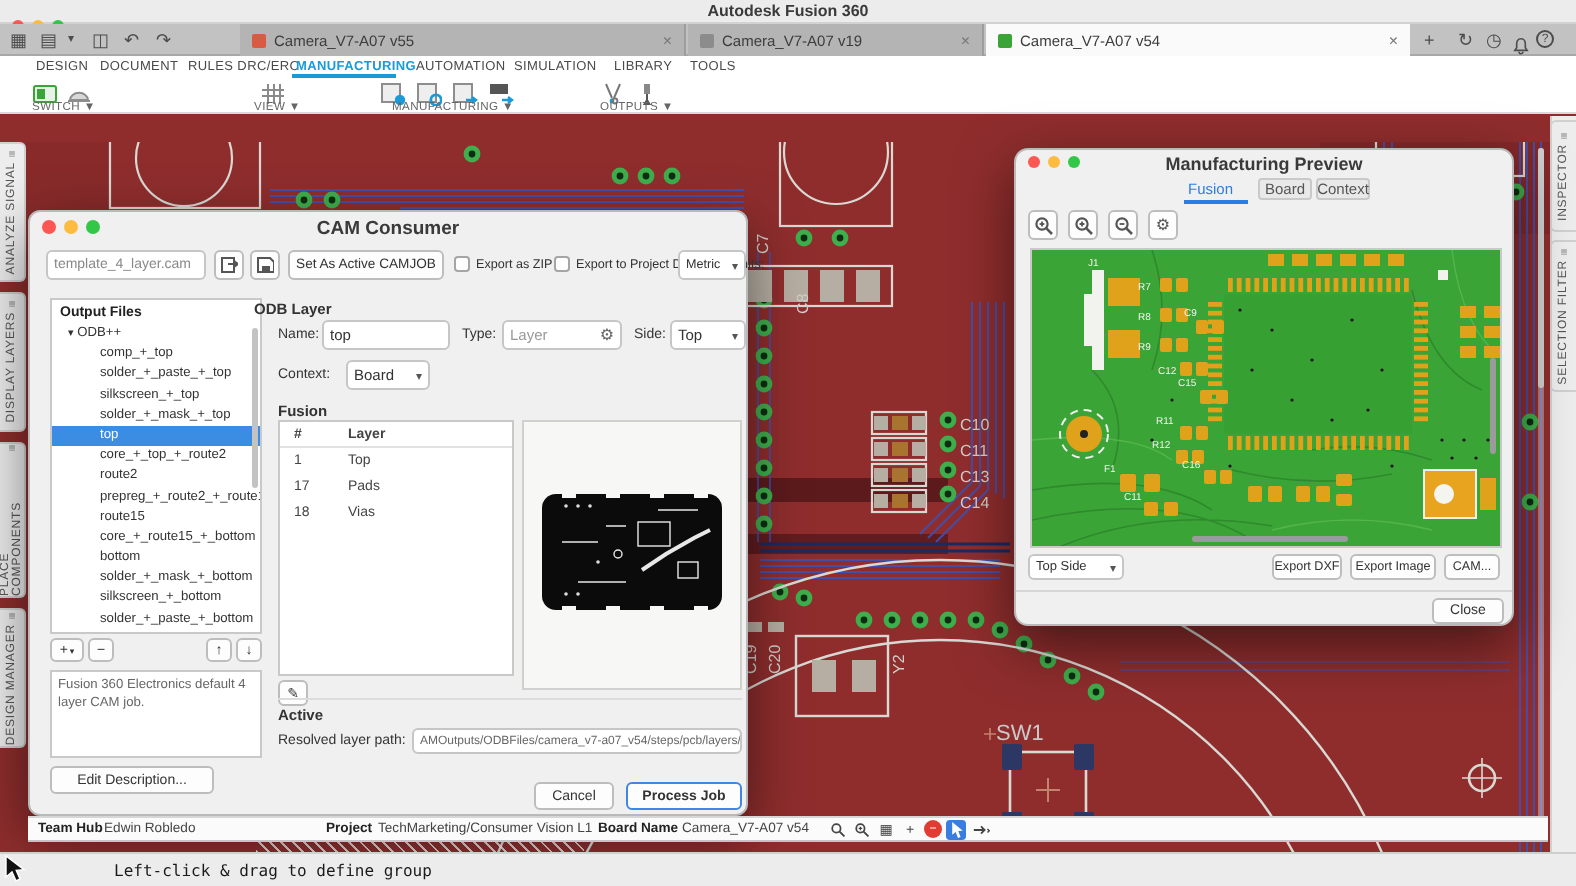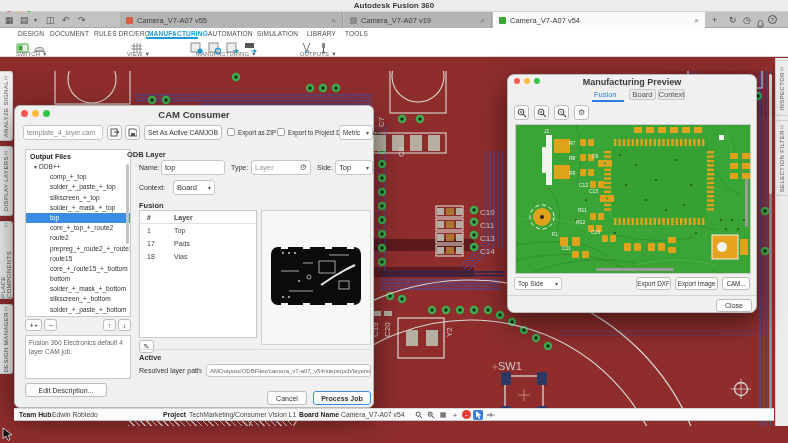--- a/index.html
+++ b/index.html
@@ -811,17 +811,20 @@
         </span>
       <span class="mini">
           <svg width="9" height="8" viewBox="0 0 10 8">
             <path d="M1 4h6M5 2l2 2-2 2" fill="none" stroke="#444" stroke-width="1"></path>
             <path d="M8.6 3.4 9.6 4.4 8.6 5.4" fill="none" stroke="#444" stroke-width="0.8"></path>
           </svg>
         </span>
     </div>
   </div>
 
+  <div class="ab bottombar">
+    <span class="ab hint nowrap" style="left:57px;top:4px;">Left-click &amp; drag to define group</span>
+  </div>
   <svg class="ab" style="left:2px;top:427px;" width="11" height="14" viewBox="0 0 11 14">
     <path d="M1 1v10.5L4 9l2 4.4 2-.9L6.1 8.2 10 7.8Z" fill="#111" stroke="#fff" stroke-width="0.7"></path>
   </svg>
 
 </div>
 
 </body></html>

